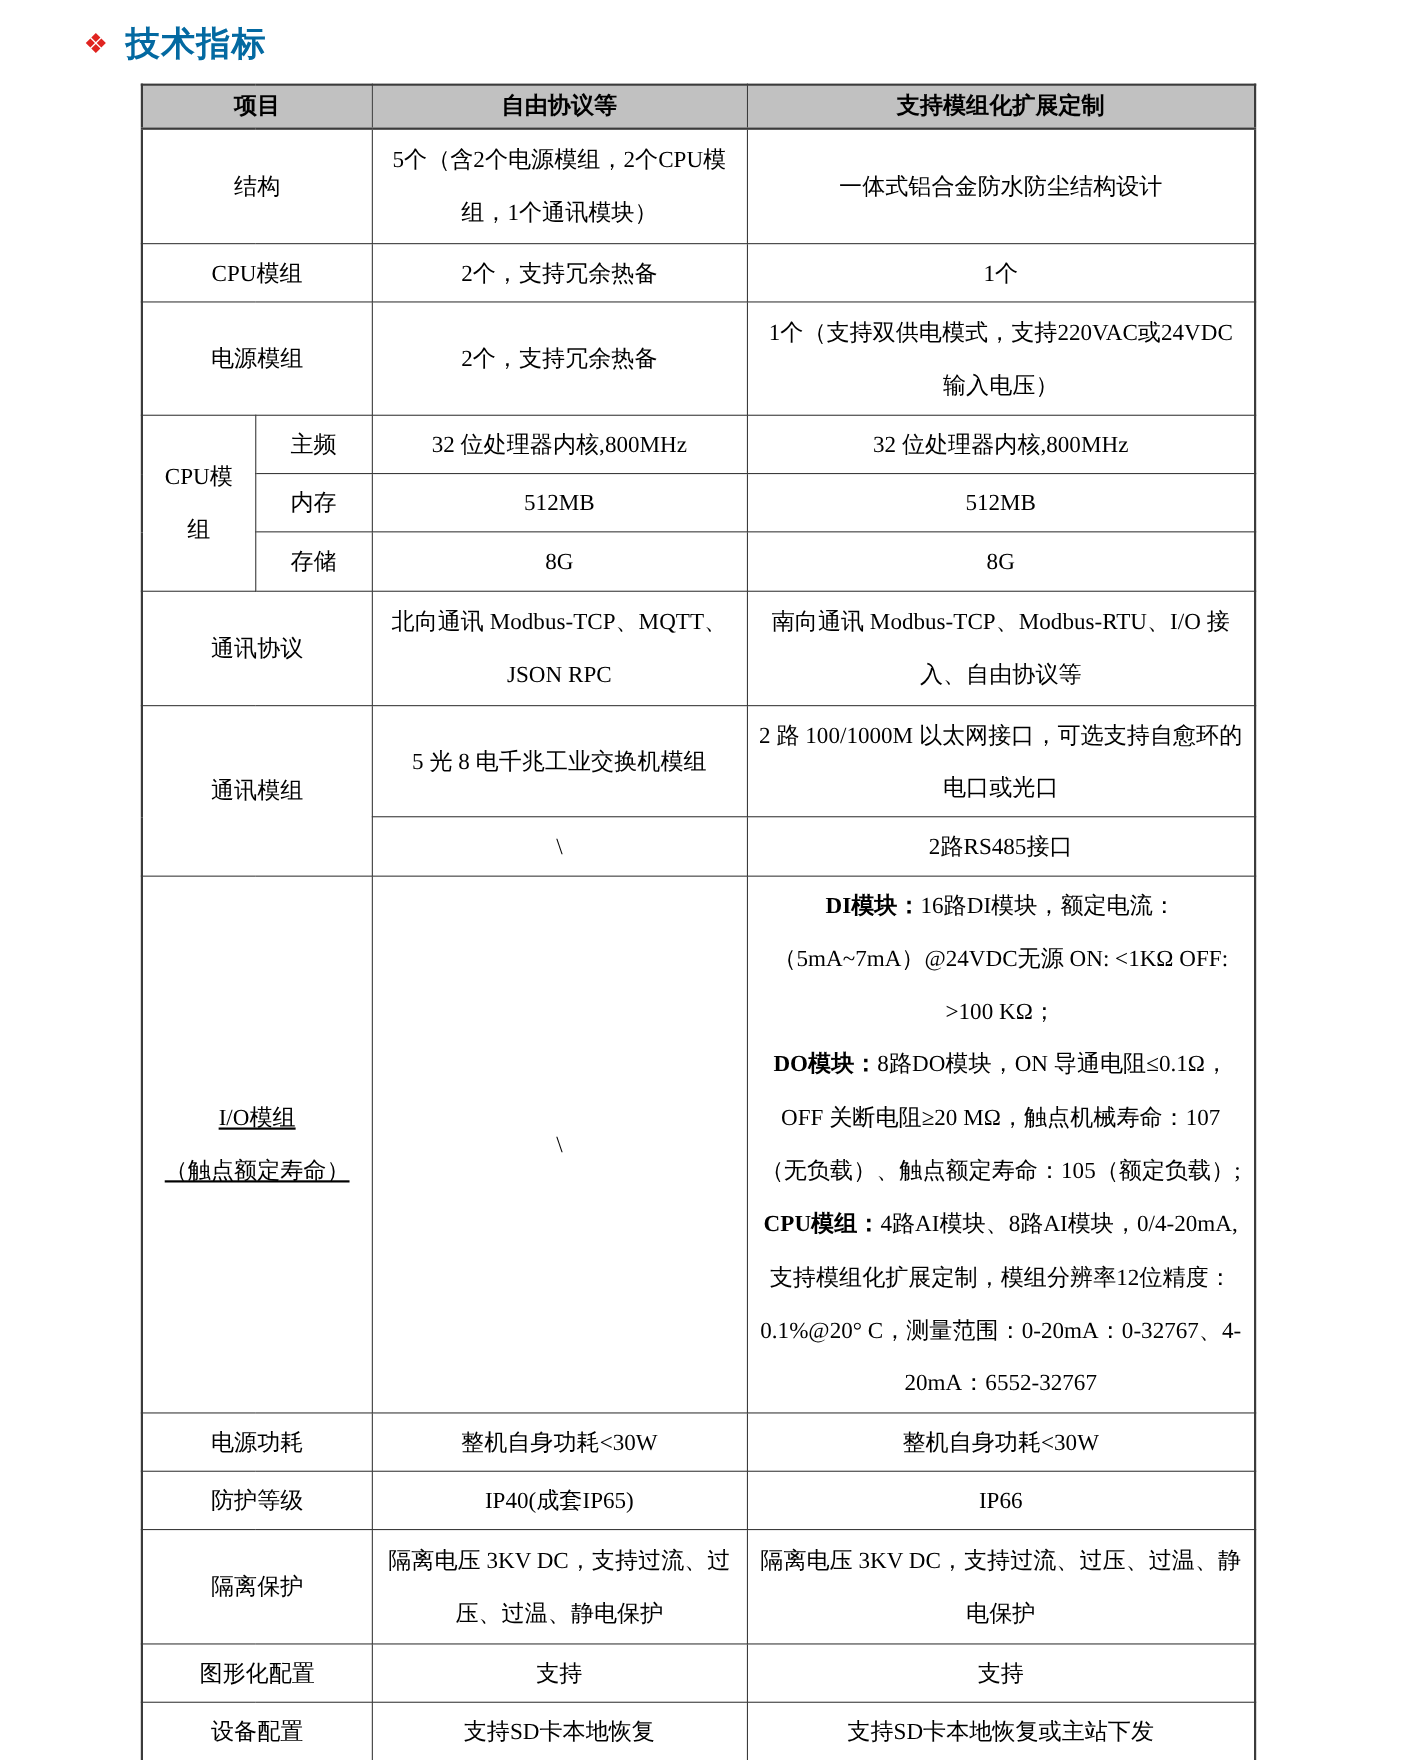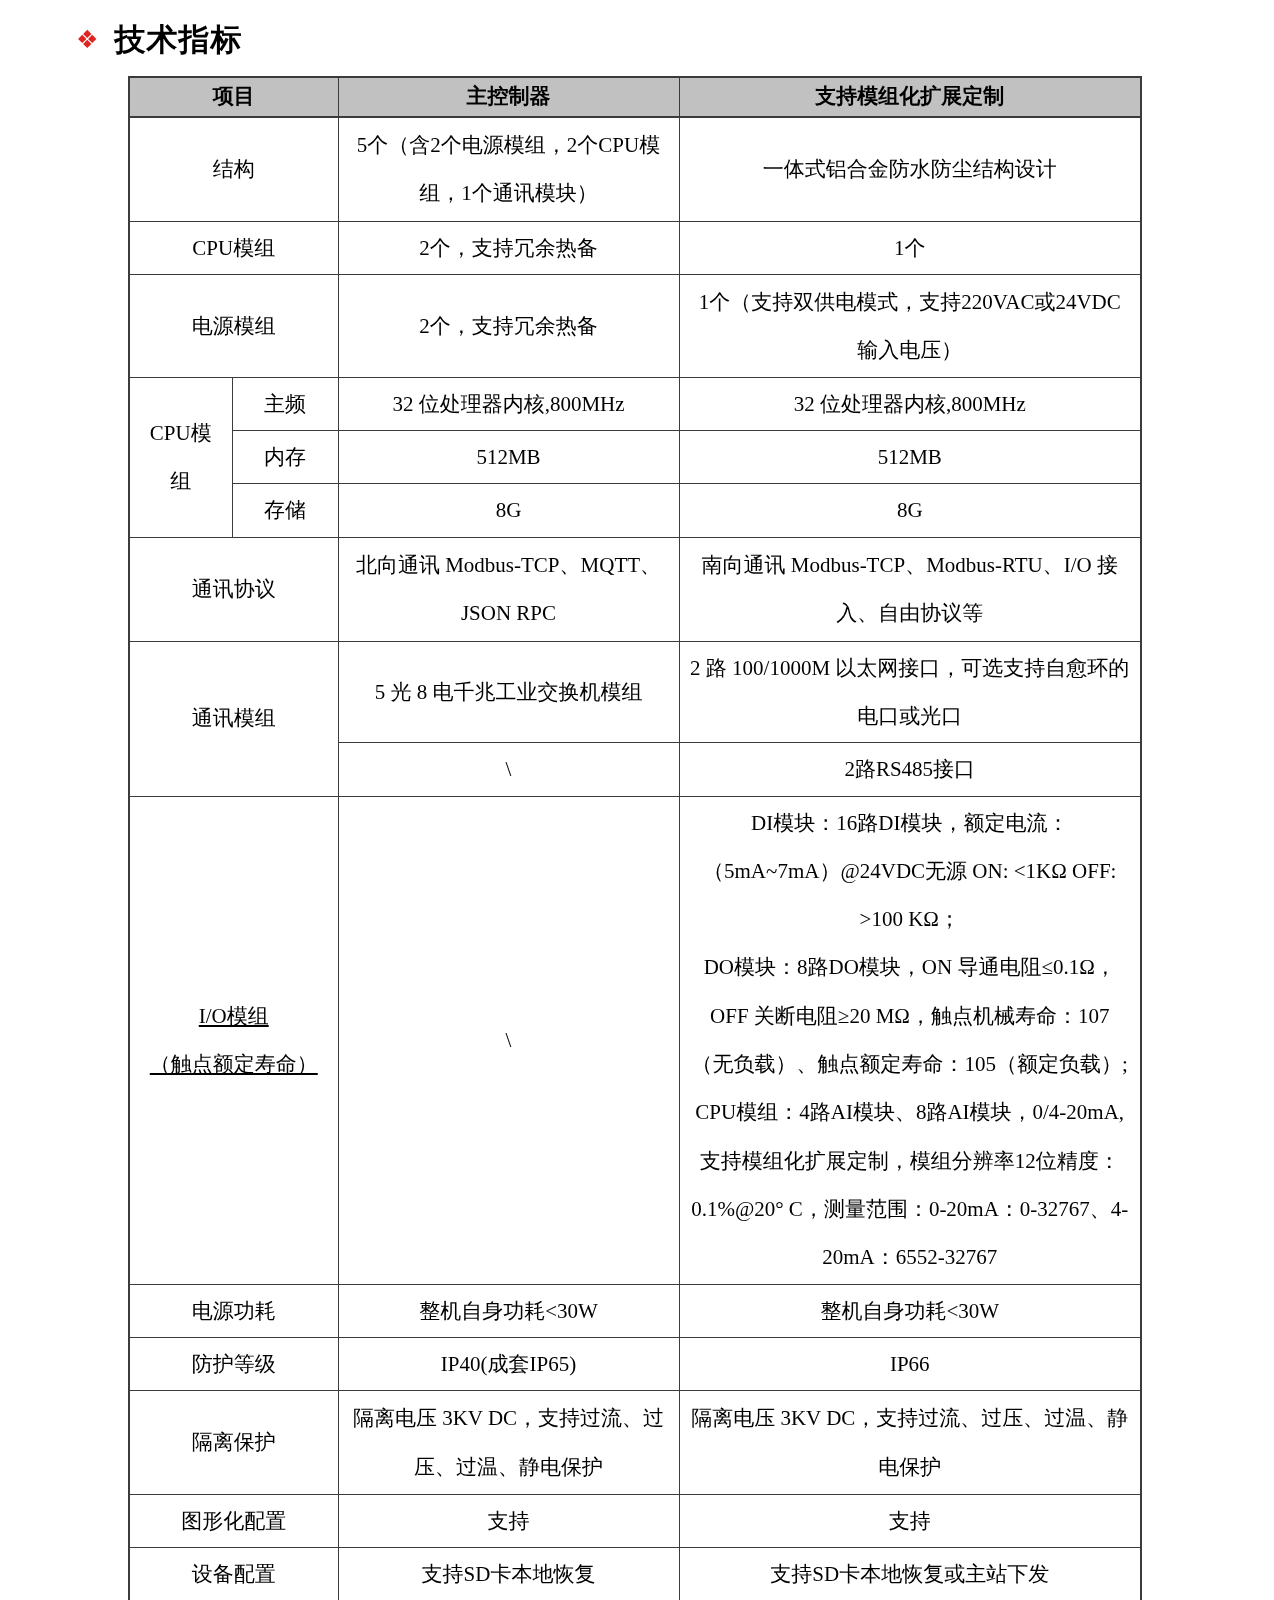--- a/index.html
+++ b/index.html
@@ -10,21 +10,21 @@
   }
   .title-row{
     display:flex;align-items:center;gap:16px;
     padding:16px 0 0 76px;height:46px;
   }
   .bullet{
     font-size:25px;font-weight:bold;color:#e02420;
     font-family:"DejaVu Sans",sans-serif;line-height:1;
   }
   .page-title{
-    margin:0;font-size:31px;font-weight:bold;color:#000000;
+    margin:0;font-size:31px;font-weight:bold;color:#0369a1;
     font-family:"Liberation Sans","DejaVu Sans",sans-serif;
     letter-spacing:1px;line-height:1;
   }
   table.spec{
     border-collapse:collapse;table-layout:fixed;
     margin:14px 0 0 128px;width:1012px;
     border:2px solid #3b3b3b;
   }
   .spec td{
     border:1px solid #3b3b3b;
@@ -35,21 +35,21 @@
   }
   tr.head td{
     background:#c1c1c1;font-weight:bold;
     border-bottom:2px solid #3b3b3b;line-height:1.3;margin-left:20px;
   }
   .l{text-align:left;}
   .cpu-cell{padding:0 13px;}
   .io-dist{
     text-align:left;line-height:1.55;padding:8px 12px;vertical-align:middle;
   }
-  .b{font-weight:normal;}
+  .b{font-weight:bold;}
   .blk{display:block;text-decoration:underline;}
   
   .rh40{height:40px}.rh47{height:47px}.rh48{height:48px}
   .rh50{height:50px}.rh52{height:52px}.rh95{height:95px}
   .rh103{height:103px}.rh104{height:104px}.rh300{height:300px}
 </style>
 </head>
 <body>
 
 <div class="title-row">
@@ -61,21 +61,21 @@
   <colgroup>
     <col style="width:103px">
       <col style="width:106px">
       <col style="width:341px">
       <col style="width:462px">
   </colgroup>
 
   <tbody>
       <tr class="head rh40">
     <td colspan="2">项目</td>
-    <td>主控制器</td>
+    <td>自由协议等</td>
     <td>支持模组化扩展定制</td>
   </tr>
 
   <tr class="rh104">
     <td colspan="2">结构</td>
     <td class="l">5个（含2个电源模组，2个CPU模组，1个通讯模块）</td>
     <td class="l">一体式铝合金防水防尘结构设计</td>
   </tr>
 
   <tr class="rh48">

